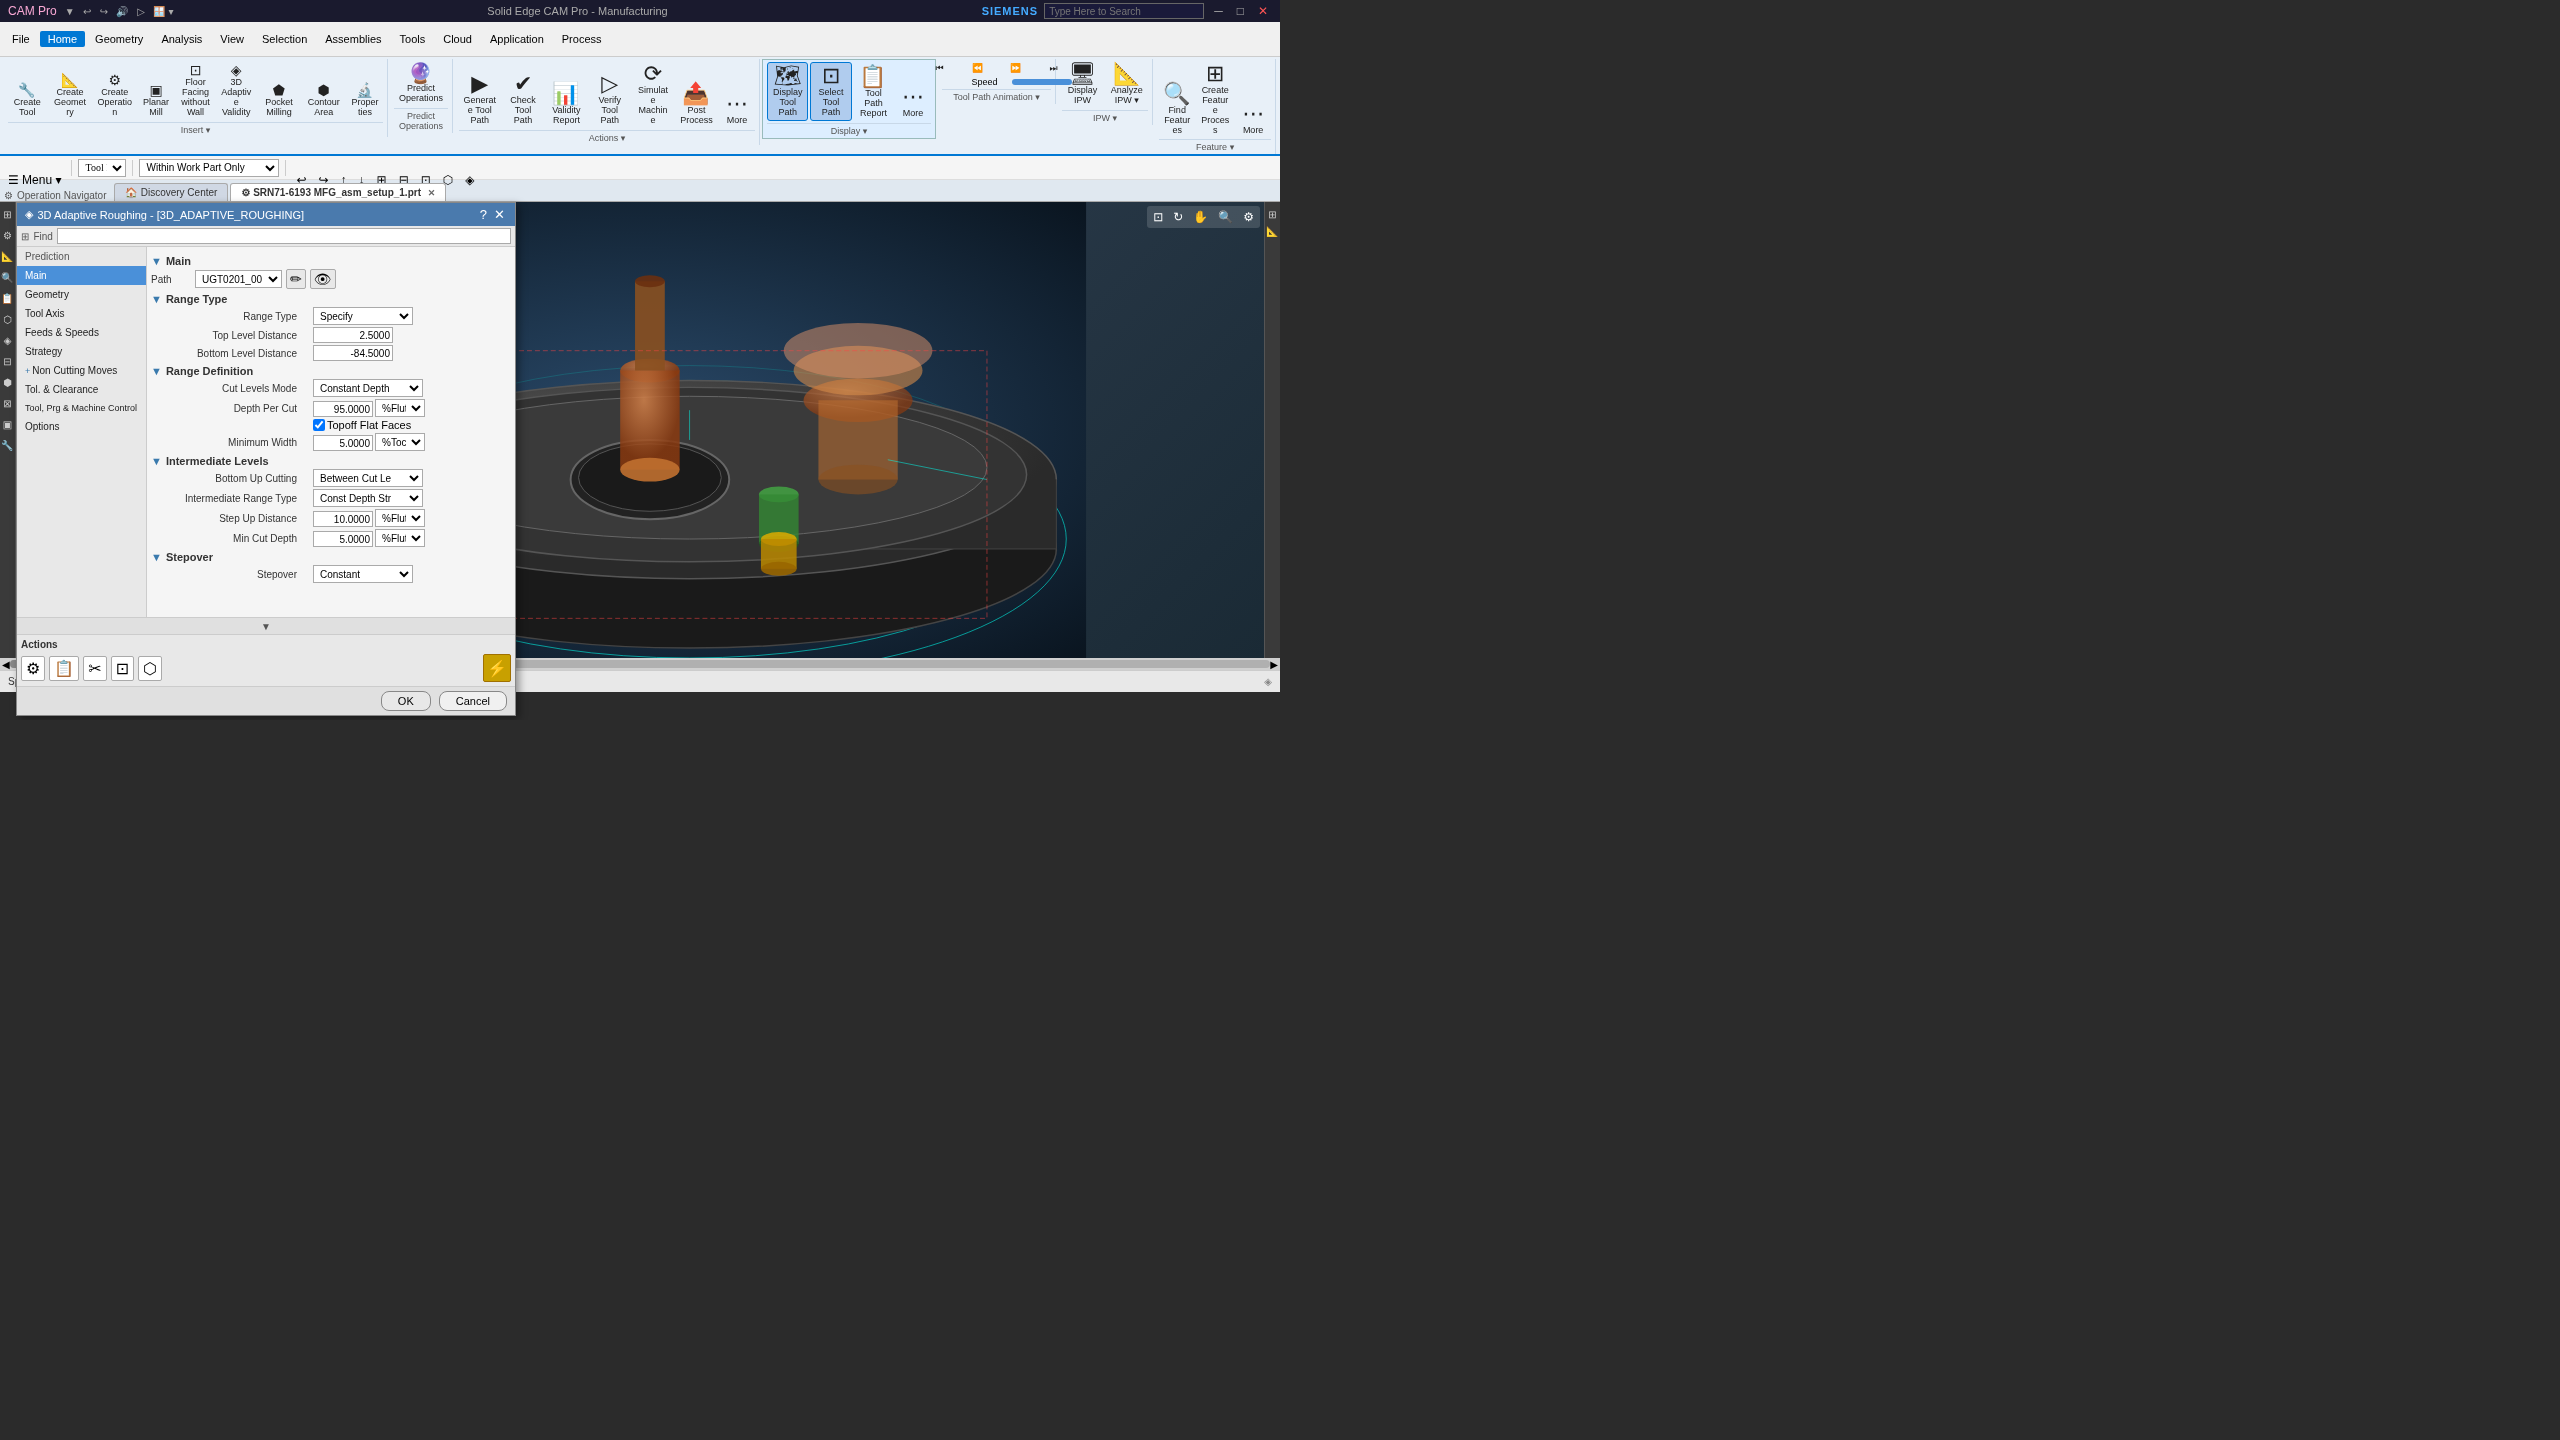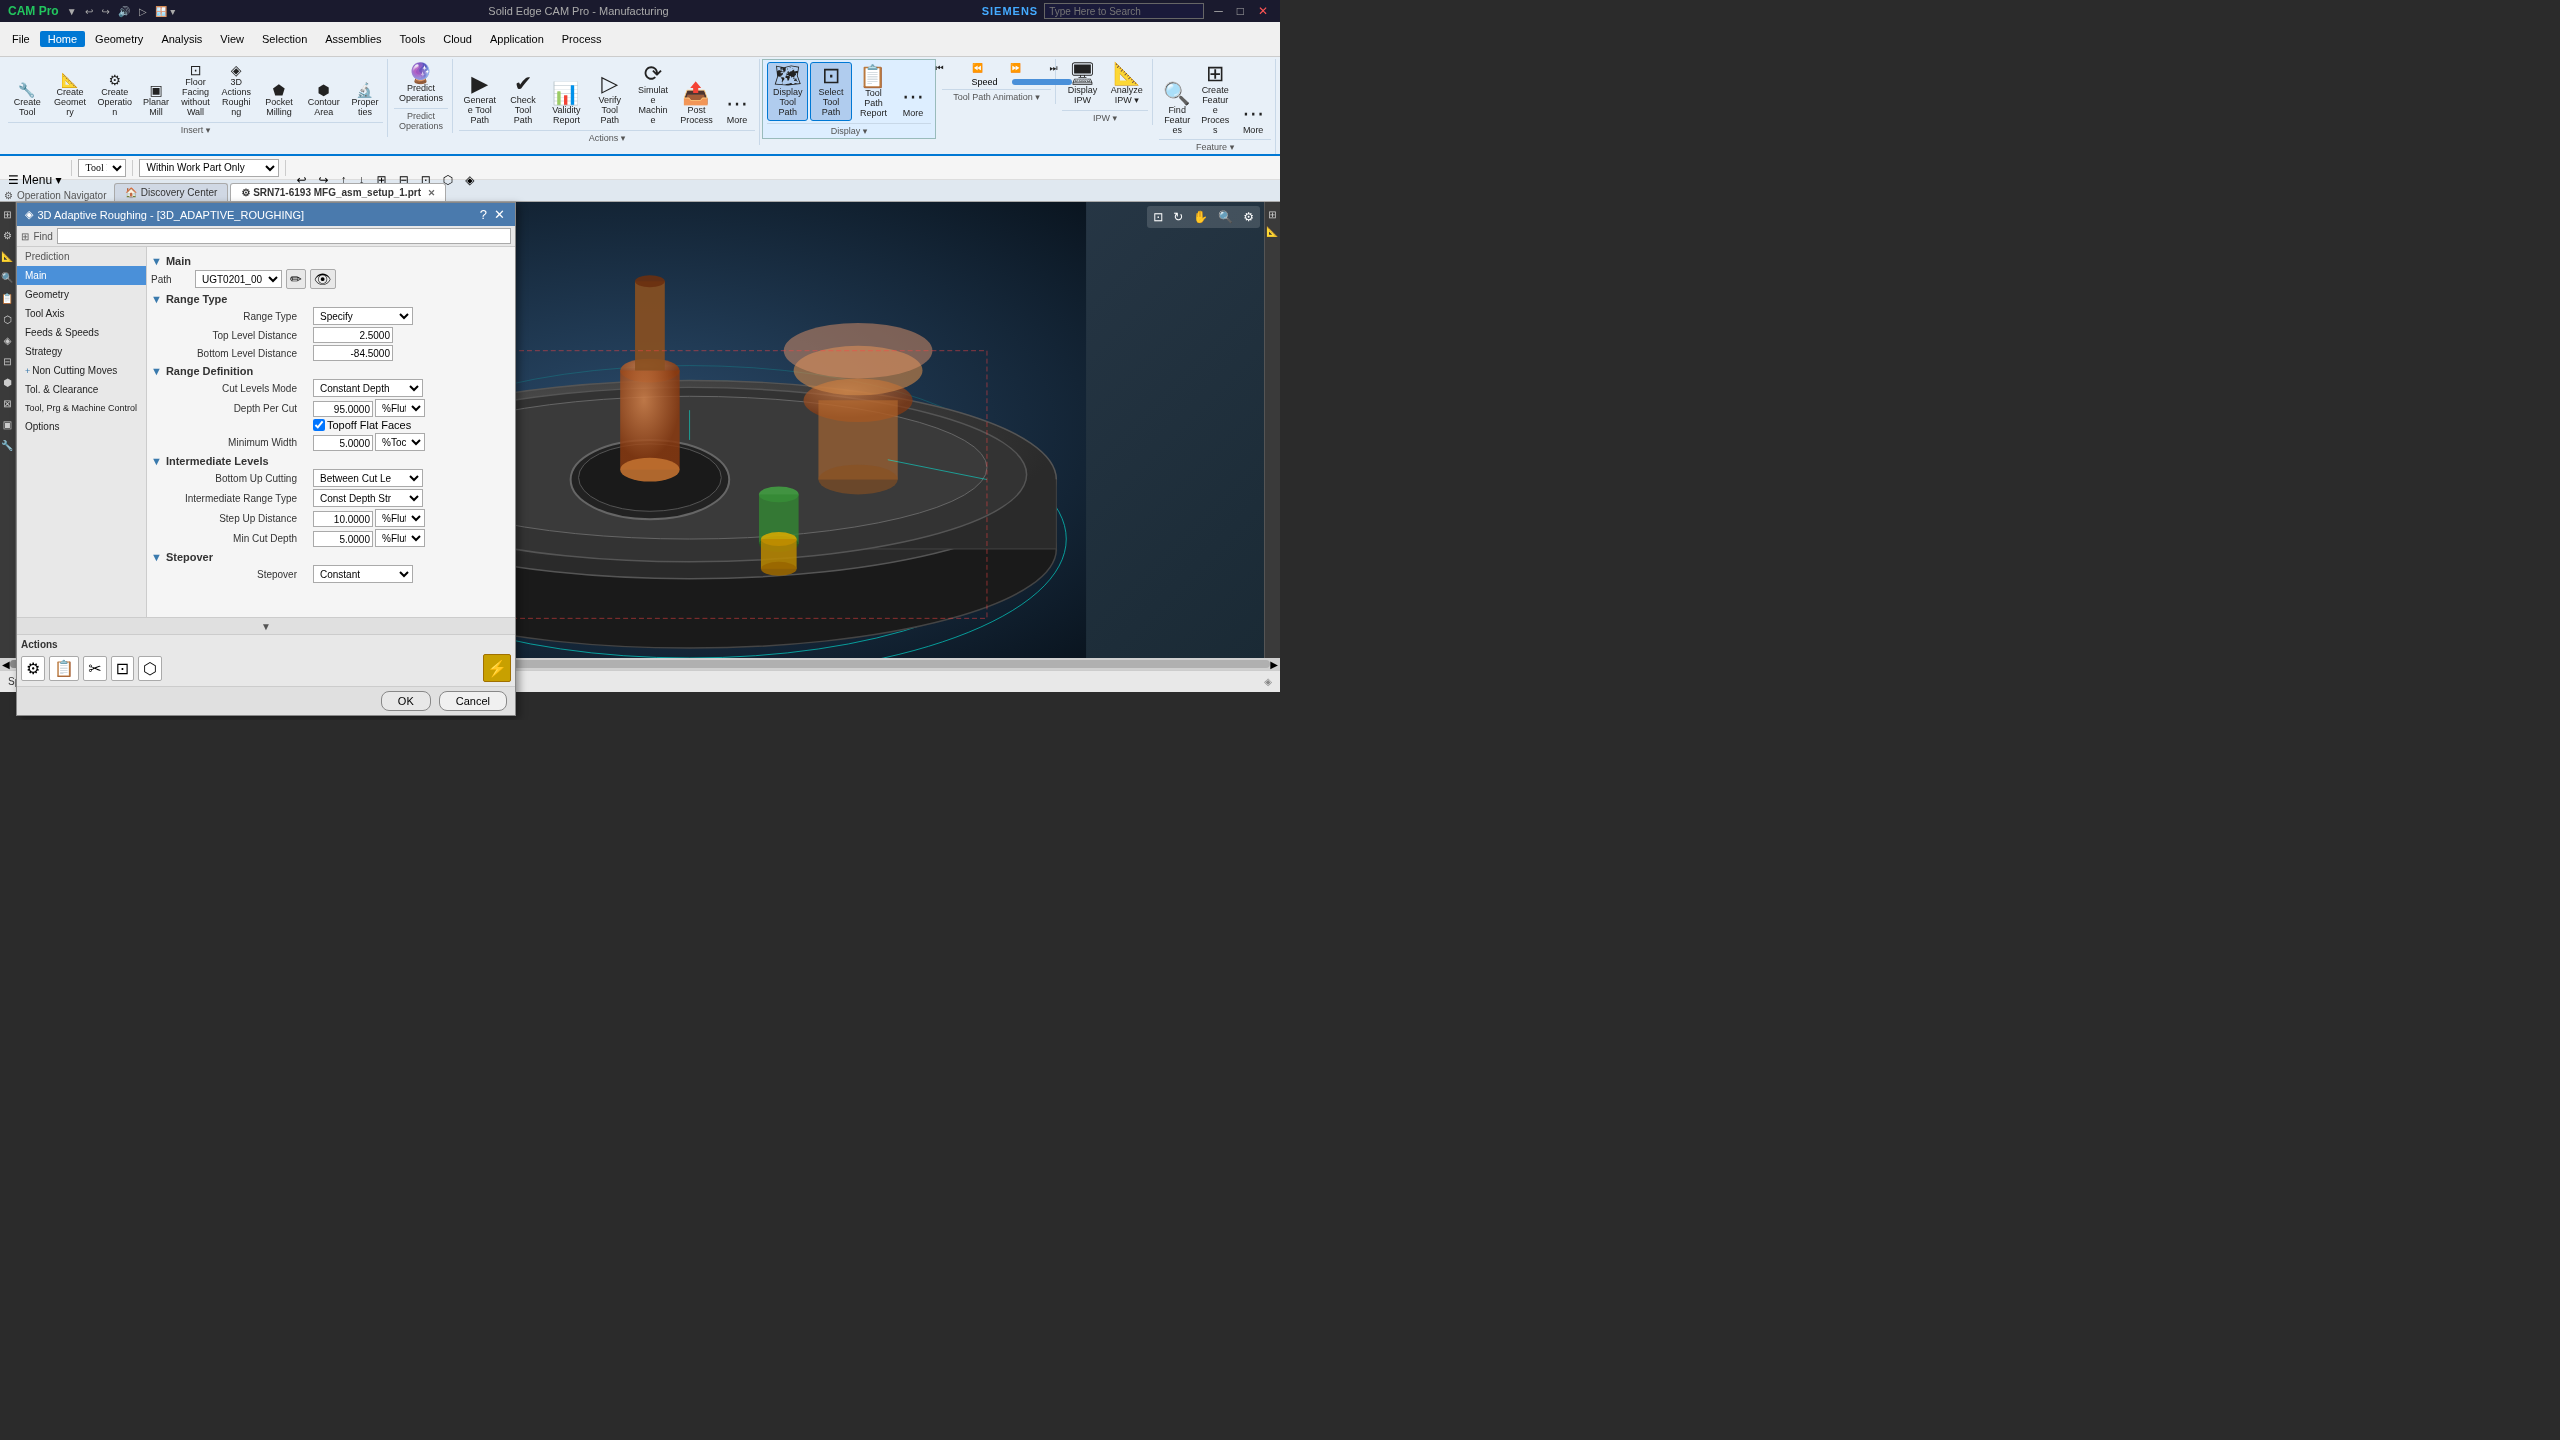--- a/index.html
+++ b/index.html
@@ -421,21 +421,21 @@
     
     .collapse-arrow { cursor: pointer; color: #3a7aad; font-size: 11px; }
 
     .nav-expand { color: #3a7aad; margin-right: 2px; font-size: 9px; }
   </style>
 </head>
 <body>
 
 <div id="title-bar">
   <div class="left">
-    <span style="font-weight:bold;color:#22c55e;font-size:12px;">CAM Pro</span>
+    <span style="font-weight:normal;color:#f9a8d4;font-size:12px;">CAM Pro</span>
     <span style="font-size:10px;color:#aaa;">▼ &nbsp; ↩ &nbsp; ↪ &nbsp; 🔊 &nbsp; ▷ &nbsp; 🪟 ▾</span>
   </div>
   <div class="center">Solid Edge CAM Pro - Manufacturing</div>
   <div class="right">
     <span style="font-weight:bold;color:#4af;letter-spacing:1px;">SIEMENS</span>
     <input type="text" style="height: 16px; font-size: 10px; border: 1px solid rgb(102, 102, 102); background: rgb(26, 26, 58); color: rgb(204, 204, 204); padding: 0px 4px; width: 160px;" placeholder="Type Here to Search">
     <span class="window-btn">─</span>
     <span class="window-btn">□</span>
     <span class="window-btn" style="color:#f55;">✕</span>
   </div>
@@ -475,21 +475,21 @@
         <div class="ribbon-btn">
           <span class="icon-sm">▣</span>
           <div class="ribbon-btn-label">Planar Mill</div>
         </div>
         <div class="ribbon-btn">
           <span class="icon-sm">⊡</span>
           <div class="ribbon-btn-label" style="max-width:46px;">Floor Facing without Wall</div>
         </div>
         <div class="ribbon-btn">
           <span class="icon-sm">◈</span>
-          <div class="ribbon-btn-label" style="max-width:46px;">3D Actions Roughing</div>
+          <div class="ribbon-btn-label" style="max-width:46px;">3D Adaptive Validity</div>
         </div>
         <div class="ribbon-btn">
           <span class="icon-sm">⬟</span>
           <div class="ribbon-btn-label">Pocket Milling</div>
         </div>
         <div class="ribbon-btn">
           <span class="icon-sm">⬢</span>
           <div class="ribbon-btn-label">Contour Area</div>
         </div>
         <div class="ribbon-btn">

